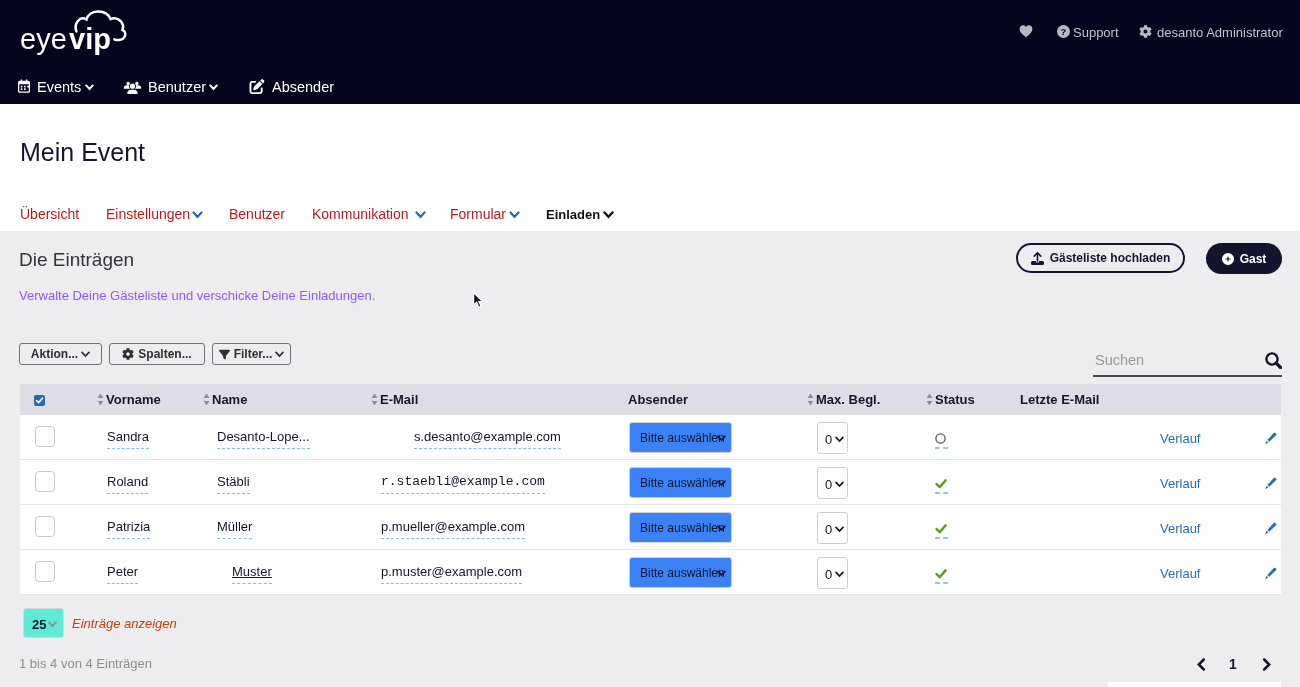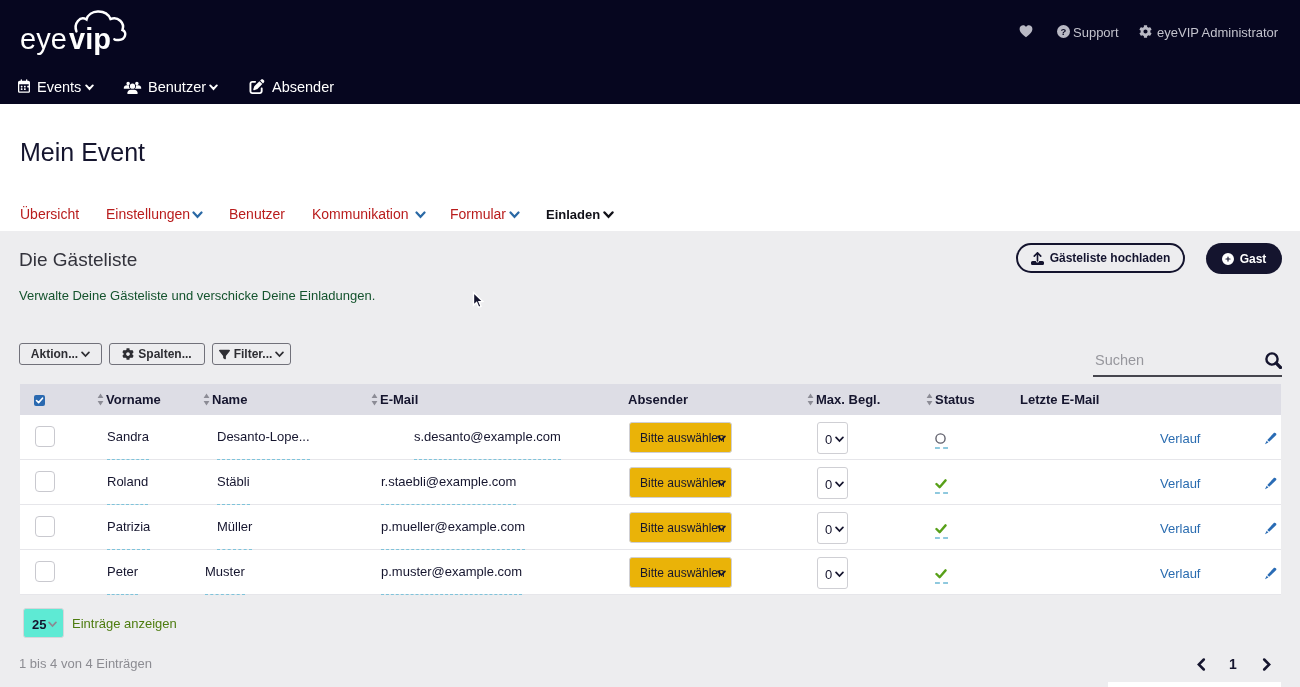--- a/index.html
+++ b/index.html
@@ -13,56 +13,56 @@
 .tr-item { position:absolute; color:#c3c3cd; font-size:13px; white-space:nowrap; }
 .mainnav-txt { position:absolute; color:#fff; font-size:14.5px; white-space:nowrap; }
 
 
 .whitesec { position:absolute; left:0; top:104px; width:1300px; height:127px; background:#fff; }
 h1 { position:absolute; left:20px; top:138px; font-size:25px; font-weight:400; color:#15152e; }
 .tab { position:absolute; top:206px; font-size:14px; color:#b91c1c; white-space:nowrap; }
 
 
 .h2 { position:absolute; left:19px; top:249px; font-size:19px; font-weight:400; color:#33333c; }
-.sub { position:absolute; left:19px; top:288px; font-size:13px; color:#14532d;text-align:right; }
+.sub { position:absolute; left:19px; top:288px; font-size:13px; color:#8b5cf6;text-align:right; }
 .btn-outline { position:absolute; left:1016px; top:243px; width:169px; height:30px; border:2px solid #14142e; border-radius:15px; color:#14142e; font-weight:700; font-size:12px; display:flex; align-items:center; justify-content:center; }
 .btn-outline svg { margin-right:6px; }
 .btn-dark { position:absolute; left:1206px; top:243px; width:76px; height:31px; border-radius:16px; background:#14142e; color:#fff; font-weight:700; font-size:12px; display:flex; align-items:center; justify-content:center; }
 .btn-dark svg { margin-right:6px; }
 
 
 .tbtn { position:absolute; top:343px; height:22px; border:1px solid #71717a; border-radius:3px; color:#2e2e33; font-size:12px; font-weight:700; display:flex; align-items:center; justify-content:center; background:transparent; }
 .tbtn svg { display:block; }
 .search-ph { position:absolute; left:1095px; top:352px; font-size:14.5px; color:#97979d; }
 .search-line { position:absolute; left:1093px; top:375px; width:189px; height:2px; background:#46464e; }
 
 
 .table { position:absolute; left:20px; top:384px; width:1261px; }
 .thead { position:absolute; left:0; top:0; width:1261px; height:31px; background:#dddde5; }
 .th { position:absolute; top:0; height:31px; display:flex; align-items:center; font-size:13px; font-weight:700; color:#15152e; }
 .sort { margin-right:2px; }
 .row { position:absolute; left:0; width:1261px; height:45px; background:#fff; border-bottom:1px solid #e6e6ea; }
 .rowtext { position:absolute; font-size:13px; color:#15152e; top:14px; white-space:nowrap; }
-.dashed { border-bottom:1px dashed #7fc3da; padding-bottom:15px; }
+.dashed { border-bottom:1px dashed #7fc3da; padding-bottom:4px; }
 .cb { position:absolute; left:15px; top:11px; width:20px; height:21px; border:1px solid #c9c9cf; border-radius:4px; background:#fff; }
-.sel { position:absolute; left:609px; top:7px; width:103px; height:31px; border:1px solid #cfcfd4; border-radius:3px; background:#eab308; font-size:12px; color:#15152e; }
+.sel { position:absolute; left:609px; top:7px; width:103px; height:31px; border:1px solid #cfcfd4; border-radius:3px; background:#3b82f6; font-size:12px; color:#15152e; }
 .sel .st { position:absolute; left:10px; top:8px; }
 .sel svg { position:absolute; right:5px; top:12px; }
 .sel0 { position:absolute; left:797px; top:7px; width:31px; height:32px; border:1px solid #cfcfd4; border-radius:3px; background:#fff; font-size:13px; color:#15152e; }
 .sel0 .st { position:absolute; left:7px; top:9px; }
 .sel0 svg { position:absolute; right:3px; top:13px; }
 .status { position:absolute; left:889px; top:0; width:64px; height:45px; }
 .sic { position:absolute; left:26px; }
 .sdash { position:absolute; left:26px; width:13px; height:0; border-top:2px dashed #8fc9de; }
 .verlauf { position:absolute; left:1140px; top:16px; font-size:13px; color:#2a6cb0; }
 .pencil { position:absolute; left:1244px; top:17px; }
 
 
 .sel25 { position:absolute; left:23px; top:608px; width:41px; height:30px; border:1px solid #d6d6da; border-radius:3px; background:#5eead4; font-size:13px; font-weight:700; color:#15152e; }
-.entries { position:absolute; left:72px; top:616px; font-size:13px; color:#4d7c0f; }
+.entries { position:absolute; left:72px; top:616px; font-size:13px; color:#c2410c;font-style:italic; }
 .info { position:absolute; left:19px; top:656px; font-size:13px; color:#8c8c92; }
 .pg1 { position:absolute; left:1229px; top:656px; font-size:14px; font-weight:700; color:#15152e; }
 .whitestrip { position:absolute; left:1108px; top:682px; width:173px; height:5px; background:#fff; }
 </style>
 </head>
 <body>
 
 <div class="topbar">
 
   <svg class="abs" style="left:17px; top:6px;" width="130" height="56" viewBox="0 0 130 56">
@@ -75,21 +75,21 @@
       <path d="M8 14.2 C 4 10.8 0.6 8 0.6 4.6 C 0.6 2 2.6 0.4 4.7 0.4 C 6.1 0.4 7.3 1.2 8 2.3 C 8.7 1.2 9.9 0.4 11.3 0.4 C 13.4 0.4 15.4 2 15.4 4.6 C 15.4 8 12 10.8 8 14.2 Z"></path>
     </svg>
   <svg class="abs" style="left:1057px; top:25px;" width="13" height="13" viewBox="0 0 13 13" fill="#b9b9c4">
       <circle cx="6.5" cy="6.5" r="6.5"></circle>
       <text x="6.5" y="9.8" font-size="9.5" font-weight="700" fill="#06061f" text-anchor="middle">?</text>
     </svg>
   <div class="tr-item" style="left:1073px; top:25px;">Support</div>
   <svg class="abs" style="left:1139px; top:25px;" width="13" height="13" viewBox="0 0 512 512" fill="#b9b9c4">
       <path d="M487.4 315.7l-42.6-24.6c4.3-23.2 4.3-47 0-70.2l42.6-24.6c4.9-2.8 7.1-8.6 5.5-14-11.1-35.6-30-67.8-54.7-94.6-3.8-4.1-10-5.1-14.8-2.3L380.8 110c-17.9-15.4-38.5-27.3-60.8-35.1V25.8c0-5.6-3.9-10.5-9.4-11.7-36.7-8.2-74.3-7.8-109.2 0-5.5 1.2-9.4 6.1-9.4 11.7V75c-22.2 7.9-42.8 19.8-60.8 35.1L88.7 85.5c-4.9-2.8-11-1.9-14.8 2.3-24.7 26.7-43.6 58.9-54.7 94.6-1.7 5.4 0.6 11.2 5.5 14L67.3 221c-4.3 23.2-4.3 47 0 70.2l-42.6 24.6c-4.9 2.8-7.1 8.6-5.5 14 11.1 35.6 30 67.8 54.7 94.6 3.8 4.1 10 5.1 14.8 2.3l42.6-24.6c17.9 15.4 38.5 27.3 60.8 35.1v49.2c0 5.6 3.9 10.5 9.4 11.7 36.7 8.2 74.3 7.8 109.2 0 5.5-1.2 9.4-6.1 9.4-11.7v-49.2c22.2-7.9 42.8-19.8 60.8-35.1l42.6 24.6c4.9 2.8 11 1.9 14.8-2.3 24.7-26.7 43.6-58.9 54.7-94.6 1.5-5.5-0.7-11.3-5.6-14.1zM256 336c-44.1 0-80-35.9-80-80s35.9-80 80-80 80 35.9 80 80-35.9 80-80 80z"></path>
     </svg>
-  <div class="tr-item" style="left:1157px; top:25px;">eyeVIP Administrator</div>
+  <div class="tr-item" style="left:1157px; top:25px;">desanto Administrator</div>
 
   <svg class="abs" style="left:18px; top:79px;" width="12" height="14" viewBox="0 0 448 512" fill="#fff">
       <path d="M148 24c0-13.3-10.7-24-24-24s-24 10.7-24 24v40H64C28.7 64 0 92.7 0 128v16 48V448c0 35.3 28.7 64 64 64H384c35.3 0 64-28.7 64-64V192 144 128c0-35.3-28.7-64-64-64H348V24c0-13.3-10.7-24-24-24s-24 10.7-24 24v40H148V24zM48 192h352V448c0 8.8-7.2 16-16 16H64c-8.8 0-16-7.2-16-16V192zm72 56c-8.8 0-16 7.2-16 16v32c0 8.8 7.2 16 16 16h32c8.8 0 16-7.2 16-16V264c0-8.8-7.2-16-16-16H120zm120 0c-8.8 0-16 7.2-16 16v32c0 8.8 7.2 16 16 16h32c8.8 0 16-7.2 16-16V264c0-8.8-7.2-16-16-16H240zm120 0c-8.8 0-16 7.2-16 16v32c0 8.8 7.2 16 16 16h32c8.8 0 16-7.2 16-16V264c0-8.8-7.2-16-16-16H360zM120 344c-8.8 0-16 7.2-16 16v32c0 8.8 7.2 16 16 16h32c8.8 0 16-7.2 16-16V360c0-8.8-7.2-16-16-16H120zm120 0c-8.8 0-16 7.2-16 16v32c0 8.8 7.2 16 16 16h32c8.8 0 16-7.2 16-16V360c0-8.8-7.2-16-16-16H240z"></path>
     </svg>
   <div class="mainnav-txt" style="left:37px; top:79px;">Events</div>
   <svg class="abs" style="left:85px; top:84px;" width="9" height="7" viewBox="0 0 11 8">
       <path d="M1.5 1.5 L5.5 5.8 L9.5 1.5" fill="none" stroke="#fff" stroke-width="2.4" stroke-linecap="round"></path>
     </svg>
   <svg class="abs" style="left:123px; top:80px;" width="19" height="14" viewBox="0 0 640 512" fill="#fff">
       <path d="M96 128a64 64 0 1 1 128 0A64 64 0 1 1 96 128zM0 298.7C0 239.8 47.8 192 106.7 192h42.7c15.9 0 31 3.5 44.6 9.7c-1.3 7.2-1.9 14.7-1.9 22.3c0 38.2 16.8 72.5 43.3 96c-.2 0-.4 0-.7 0H21.3C9.6 320 0 310.4 0 298.7zM405.3 320c-.2 0-.4 0-.7 0c26.6-23.5 43.3-57.8 43.3-96c0-7.6-.7-15-1.9-22.3c13.6-6.3 28.7-9.7 44.6-9.7h42.7C592.2 192 640 239.8 640 298.7c0 11.8-9.6 21.3-21.3 21.3H405.3zM416 128a64 64 0 1 1 128 0 64 64 0 1 1 -128 0zM128 485.3C128 411.7 187.7 352 261.3 352H378.7C452.3 352 512 411.7 512 485.3c0 14.7-11.9 26.7-26.7 26.7H154.7c-14.7 0-26.7-11.9-26.7-26.7zM224 224a96 96 0 1 1 192 0 96 96 0 1 1 -192 0z"></path>
@@ -118,21 +118,21 @@
   </svg>
 <div class="tab" style="left:450px;">Formular</div>
 <svg class="abs" style="left:509px; top:211px;" width="11" height="8" viewBox="0 0 11 8">
     <path d="M1.5 1.5 L5.5 5.8 L9.5 1.5" fill="none" stroke="#2a69a5" stroke-width="2.2" stroke-linecap="round"></path>
   </svg>
 <div class="tab" style="left:546px; top:206.5px; color:#111118; font-weight:700; font-size:13px;">Einladen</div>
 <svg class="abs" style="left:603px; top:211px;" width="11" height="8" viewBox="0 0 11 8">
     <path d="M1.5 1.5 L5.5 5.8 L9.5 1.5" fill="none" stroke="#111118" stroke-width="2.4" stroke-linecap="round"></path>
   </svg>
 
-<div class="h2">Die Gästeliste</div>
+<div class="h2">Die Einträgen</div>
 <div class="sub">Verwalte Deine Gästeliste und verschicke Deine Einladungen.</div>
 <div class="btn-outline">
   <svg width="13" height="13" viewBox="0 0 512 512" fill="#14142e">
       <path d="M288 109.3V352c0 17.7-14.3 32-32 32s-32-14.3-32-32V109.3l-73.4 73.4c-12.5 12.5-32.8 12.5-45.3 0s-12.5-32.8 0-45.3l128-128c12.5-12.5 32.8-12.5 45.3 0l128 128c12.5 12.5 12.5 32.8 0 45.3s-32.8 12.5-45.3 0L288 109.3zM64 352H192c0 35.3 28.7 64 64 64s64-28.7 64-64H448c35.3 0 64 28.7 64 64v32c0 35.3-28.7 64-64 64H64c-35.3 0-64-28.7-64-64V416c0-35.3 28.7-64 64-64z"></path>
     </svg>
   Gästeliste hochladen
 </div>
 <div class="btn-dark">
   <svg width="12" height="12" viewBox="0 0 512 512" fill="#fff">
       <path d="M256 512A256 256 0 1 0 256 0a256 256 0 1 0 0 512zM232 344V280H168c-13.3 0-24-10.7-24-24s10.7-24 24-24h64V168c0-13.3 10.7-24 24-24s24 10.7 24 24v64h64c13.3 0 24 10.7 24 24s-10.7 24-24 24H280v64c0 13.3-10.7 24-24 24s-24-10.7-24-24z"></path>
@@ -216,21 +216,21 @@
     <svg class="pencil" width="13" height="13" viewBox="0 0 14 14" fill="#2a6cb5">
         <path d="M10.8 0.9 a1.9 1.9 0 0 1 2.4 2.4 L5.6 10.5 L3.6 8.5 Z"></path>
         <path d="M2.9 9.4 L4.7 11.2 L1 13.1 Z"></path>
       </svg>
   </div>
 
   <div class="row" style="top:76px;">
     <div class="cb"></div>
     <span class="rowtext" style="left:87px;"><span class="dashed">Roland</span></span>
     <span class="rowtext" style="left:197px;"><span class="dashed">Stäbli</span></span>
-    <span class="rowtext" style="left:361px;"><span class="dashed">r.staebli@example.com</span></span>
+    <span class="rowtext" style="left:361px;font-family:Liberation Mono, monospace;"><span class="dashed">r.staebli@example.com</span></span>
     <span class="sel">
         <span class="st">Bitte auswählen</span>
         <svg width="9" height="7" viewBox="0 0 10 7">
           <path d="M1.2 1.2 L5 5.2 L8.8 1.2" fill="none" stroke="#15152e" stroke-width="1.9" stroke-linecap="round"></path>
         </svg>
       </span>
     <span class="sel0">
         <span class="st">0</span>
         <svg width="9" height="7" viewBox="0 0 10 7">
           <path d="M1.2 1.2 L5 5.2 L8.8 1.2" fill="none" stroke="#15152e" stroke-width="1.9" stroke-linecap="round"></path>
@@ -275,21 +275,21 @@
     <span class="verlauf">Verlauf</span>
     <svg class="pencil" width="13" height="13" viewBox="0 0 14 14" fill="#2a6cb5">
         <path d="M10.8 0.9 a1.9 1.9 0 0 1 2.4 2.4 L5.6 10.5 L3.6 8.5 Z"></path>
         <path d="M2.9 9.4 L4.7 11.2 L1 13.1 Z"></path>
       </svg>
   </div>
 
   <div class="row" style="top:166px;">
     <div class="cb"></div>
     <span class="rowtext" style="left:87px;"><span class="dashed">Peter</span></span>
-    <span class="rowtext" style="left:185px;"><span class="dashed">Muster</span></span>
+    <span class="rowtext" style="left:212px;text-decoration:underline;"><span class="dashed">Muster</span></span>
     <span class="rowtext" style="left:361px;"><span class="dashed">p.muster@example.com</span></span>
     <span class="sel">
         <span class="st">Bitte auswählen</span>
         <svg width="9" height="7" viewBox="0 0 10 7">
           <path d="M1.2 1.2 L5 5.2 L8.8 1.2" fill="none" stroke="#15152e" stroke-width="1.9" stroke-linecap="round"></path>
         </svg>
       </span>
     <span class="sel0">
         <span class="st">0</span>
         <svg width="9" height="7" viewBox="0 0 10 7">

